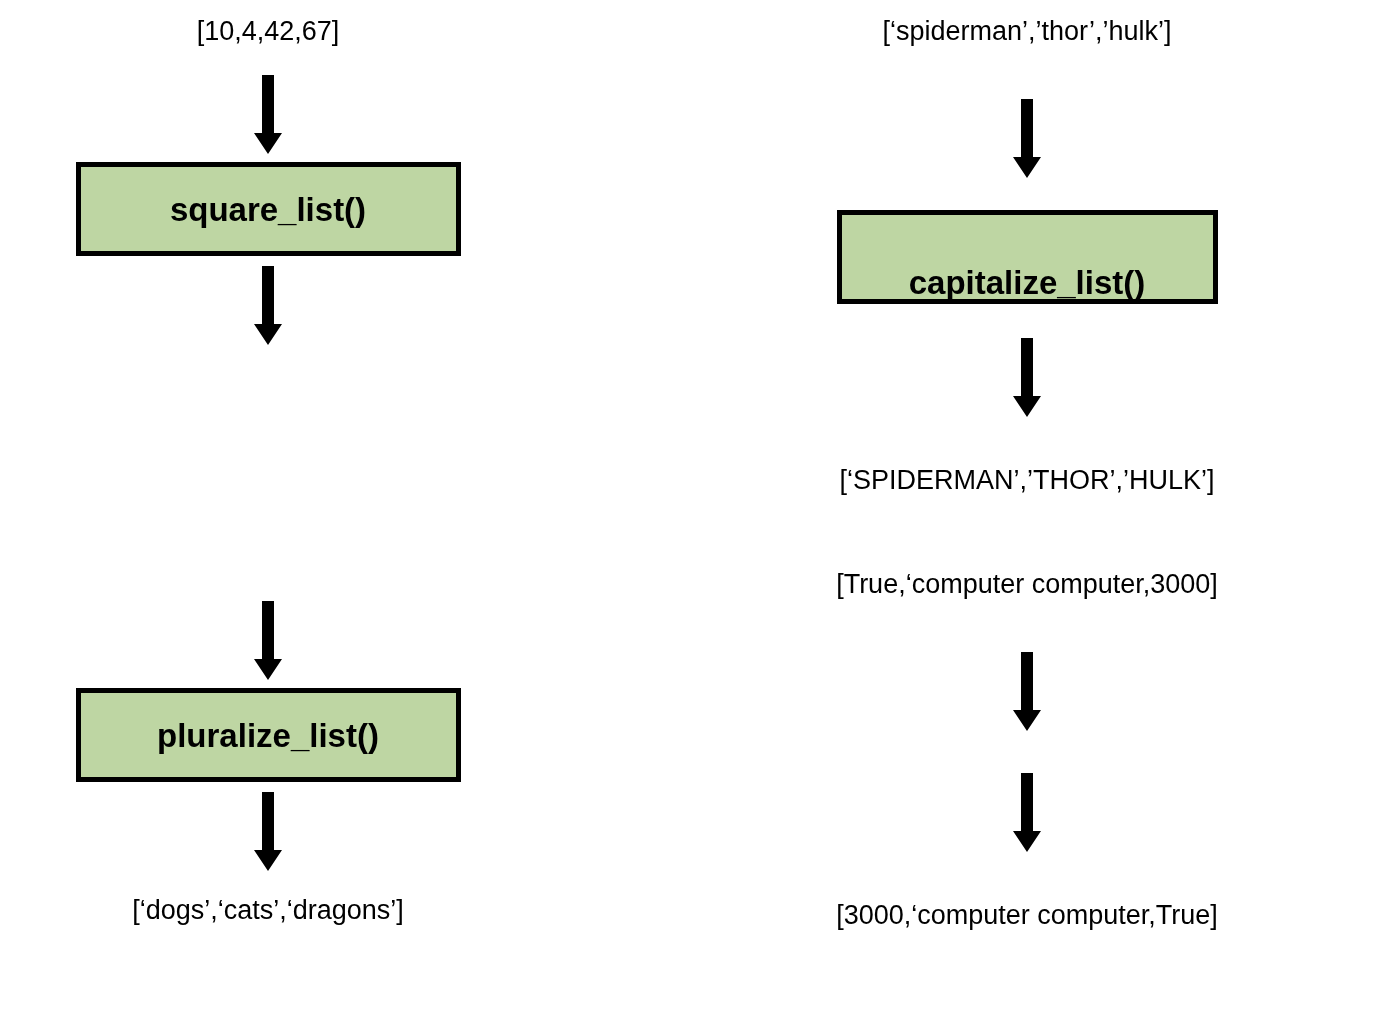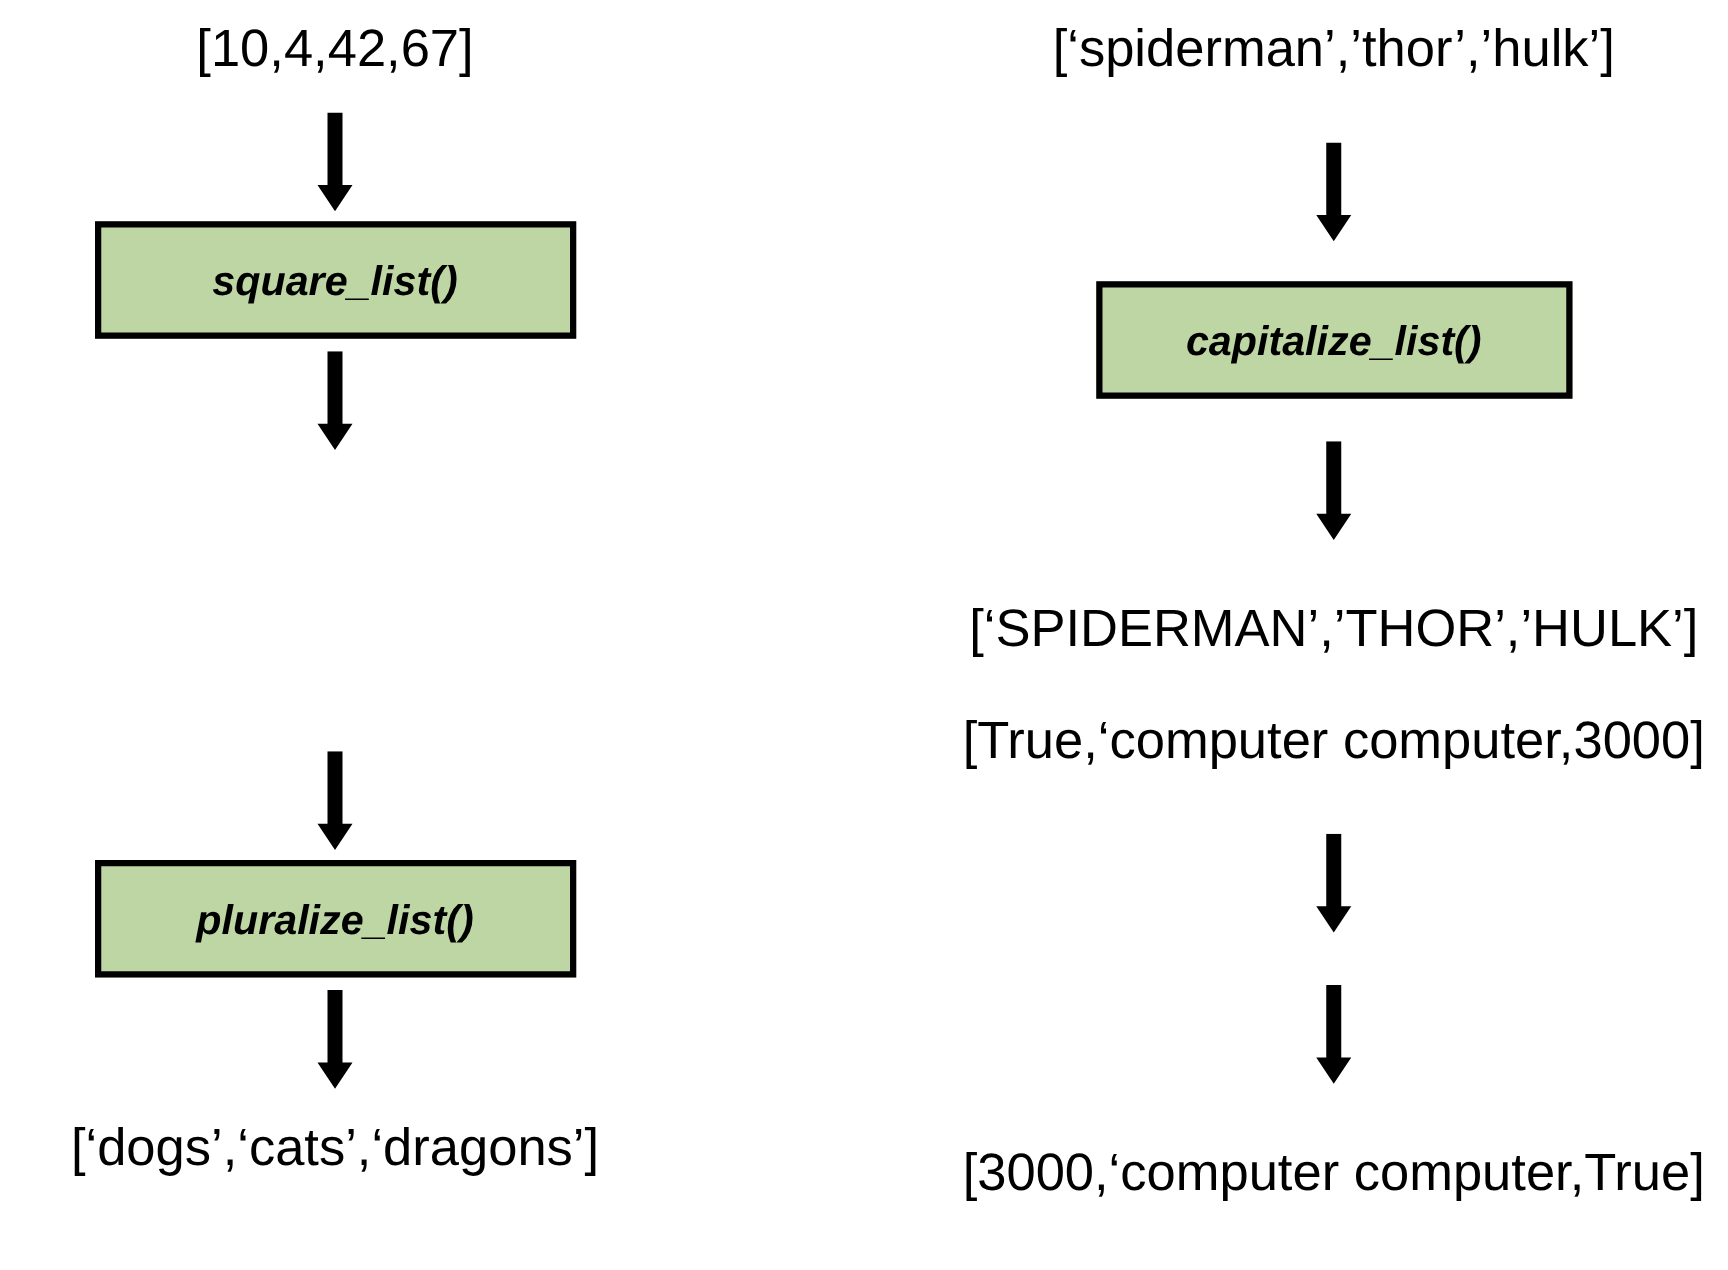--- a/index.html
+++ b/index.html
@@ -25,28 +25,28 @@
 
   
   .flow {
     position: absolute;
     display: flex;
     flex-direction: column;
     align-items: center;
   }
 
   .flow.col-left  { left: 0px;   width: 536px; }
-  .flow.col-right { left: 799px; width: 536px; gap: 24px; }
+  .flow.col-right { left: 759px; width: 536px; gap: 24px; }
   .flow.row-top    { top: 18px; }
   .flow.row-bottom { top: 571px; }
 
   
   .list-label {
     font-family: "Liberation Sans", sans-serif;
-    font-size: 42px;
+    font-size: 27px;
     font-weight: 400;
     line-height: 1;
     color: #000000;
     white-space: nowrap;
     text-align: center;
   }
 
   
   .arrow {
     display: block;
@@ -60,23 +60,22 @@
   
   .func-box {
     box-sizing: border-box;
     width: 385px;
     height: 94px;
     background: #bed6a3;
     border: 5px solid #000000;
     display: flex;
     align-items: center;
     justify-content: center;
-    font-style: italic;
   }
-  .col-right .func-box { width: 381px; }
+  .col-right .func-box { width: 381px; align-items: flex-end; }
 
   .func-label {
     font-family: "Liberation Sans", sans-serif;
     font-size: 33px;
     font-weight: bold;
     line-height: 1;
     color: #000000;
     white-space: nowrap;
     letter-spacing: 0px;
   }

